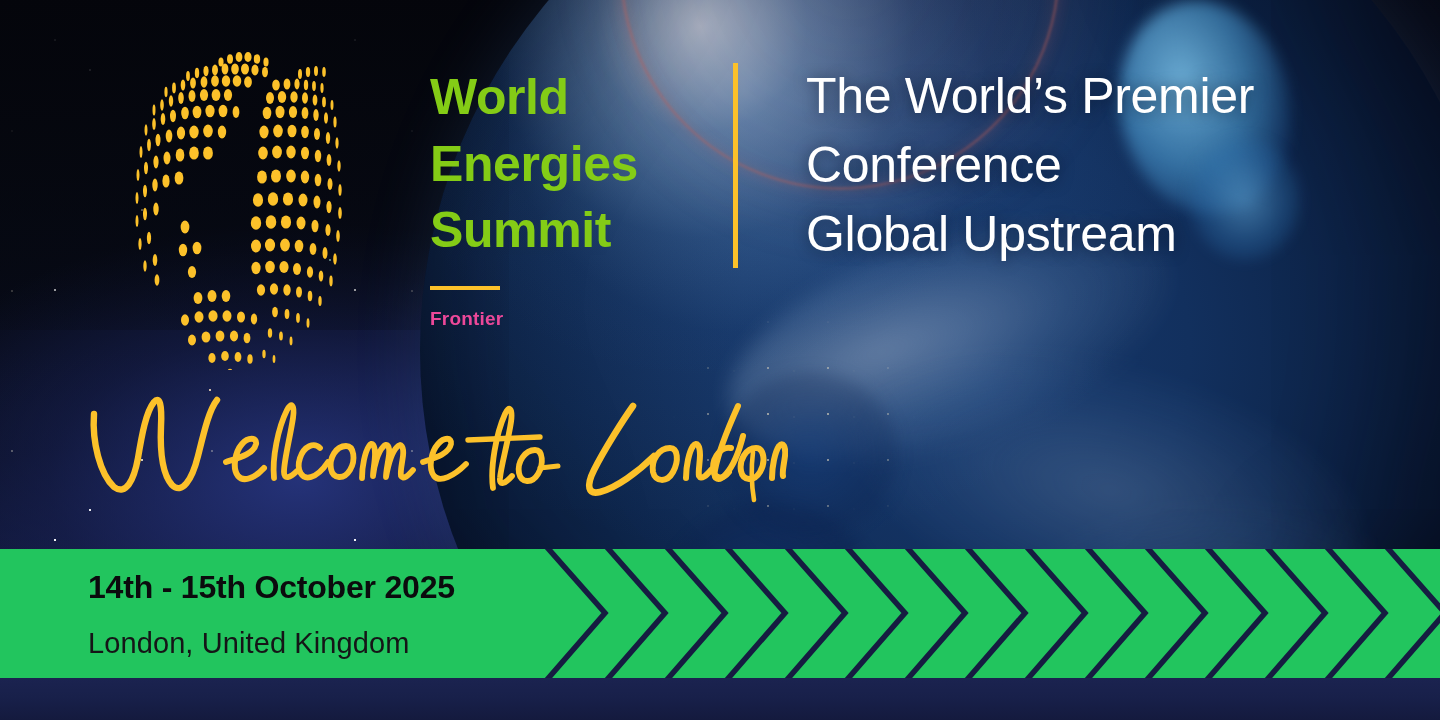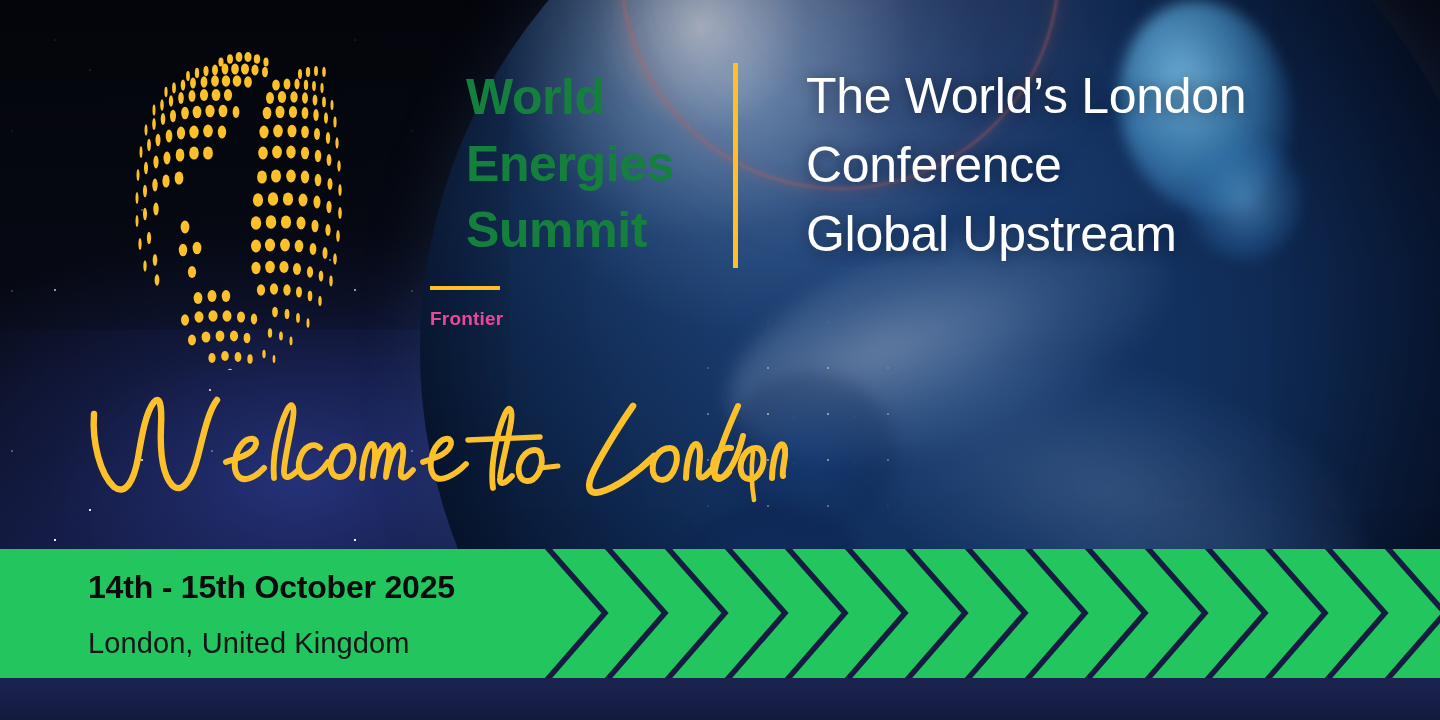--- a/index.html
+++ b/index.html
@@ -152,27 +152,26 @@
 
   
   .logo-globe { position:absolute; left:78px; top:40px; width:330px; height:330px; }
 
   
   .brand {
     position:absolute; left:430px; top:64px;
     width:290px;
   }
   .brand-line {
-    color:#15803d;
+    color:#84cc16;
     font-size:50px;
     font-weight:700;
     line-height:1.33;
     letter-spacing:-0.4px;
     white-space:nowrap;
-    margin-left:36px;
   }
   .brand-rule {
     width:70px; height:4px;
     background:#fcc12a;
     margin-top:22px;
   }
   .brand-sub {
     margin-top:18px;
     color:#ec4899;
     font-size:19px;
@@ -521,21 +520,21 @@
     <div class="brand-line">World</div>
     <div class="brand-line">Energies</div>
     <div class="brand-line">Summit</div>
     <div class="brand-rule"></div>
     <div class="brand-sub">Frontier</div>
   </div>
 
   <div class="divider"></div>
 
   <div class="tagline">
-    <div class="tagline-line">The World’s London</div>
+    <div class="tagline-line">The World’s Premier</div>
     <div class="tagline-line">Conference</div>
     <div class="tagline-line">Global Upstream</div>
   </div>
 
   <div class="welcome">
     <svg width="700" height="130" viewBox="0 0 700 130" aria-hidden="true">
       <g fill="none" stroke="#fcc12a" stroke-linecap="round" stroke-linejoin="round">
 
         <path d="M6 22 C4 50, 12 82, 26 95 C38 104, 46 88, 50 66 C54 42, 58 20, 66 10
                  C72 3, 74 14, 73 34 C72 58, 74 82, 84 93 C94 103, 104 88, 110 64

